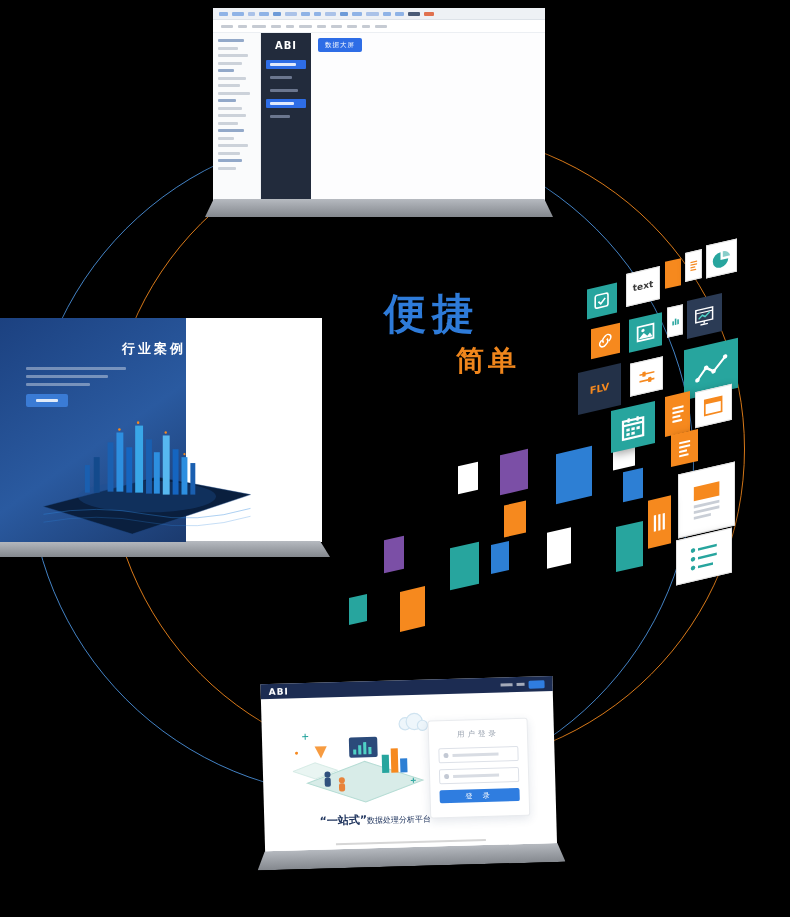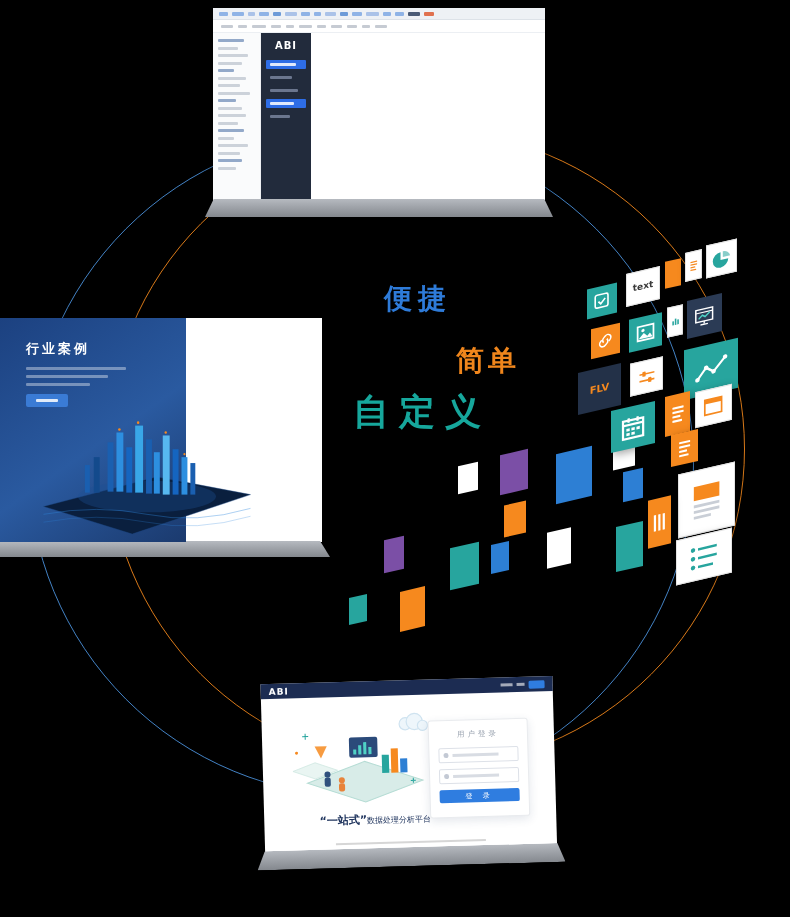--- a/index.html
+++ b/index.html
@@ -6,21 +6,21 @@
   #canvas { position:relative; width:790px; height:917px; background:#000; overflow:hidden;
             font-family:"DejaVu Sans","Liberation Sans",sans-serif; }
 
   
   .ring { position:absolute; border-radius:50%; z-index:1; }
   .ring-blue   { left:28px;  top:131px; width:664px; height:664px; border:1.5px solid rgba(74,144,217,.9); }
   .ring-orange { left:107px; top:130px; width:636px; height:636px; border:1.5px solid rgba(240,134,28,.9); }
 
   
   .word { position:absolute; z-index:3; font-weight:700; white-space:nowrap; }
-  .word-1 { left:384px; top:280px; font-size:28px; letter-spacing:6px; }
+  .word-1 { left:384px; top:286px; font-size:42px; letter-spacing:6px; }
   .word-2 { left:456px; top:342px; font-size:28px; letter-spacing:4px; }
   .word-3 { left:353px; top:388px; font-size:36px; letter-spacing:10px; }
 
   
   .sk { display:inline-block; height:3px; background:#c8cdd4; border-radius:1px; flex:0 0 auto; }
 
   
   .base { background:linear-gradient(180deg,#b6bac0 0%,#9a9ea4 55%,#84888e 100%); }
 
   
@@ -56,21 +56,21 @@
                 clip-path:polygon(2.5% 0,97.5% 0,100% 100%,0 100%); }
 
   
   .site-unit { position:absolute; left:0; top:318px; z-index:5; }
   .site-screen { width:322px; height:224px; position:relative; background:#fff;
                  box-shadow:0 4px 14px rgba(0,0,0,.55); overflow:hidden; }
   .site-panel { position:absolute; left:186px; top:0; bottom:0; right:0; background:#fff; z-index:1; }
   .site-hero  { position:absolute; left:0; top:0; bottom:0; width:186px; z-index:2;
                 background:linear-gradient(145deg,#1c4180 0%,#2a5aa0 55%,#1b3a6e 100%); }
   .site-brand { padding:14px 0 0 13px; font-size:7.5px; color:#dbe7f8; letter-spacing:1px; }
-  .site-heading { margin:22px 8px 0 26px; font-size:13px; font-weight:bold; color:#fff; letter-spacing:3px; }
+  .site-heading { margin:22px 0 0 26px; font-size:13px; font-weight:bold; color:#fff; letter-spacing:3px;text-align:right; }
   .site-lines { margin:9px 0 0 26px; }
   .site-lines .sk { display:block; height:3px; background:rgba(255,255,255,.38); margin-bottom:5px; }
   .site-cta { margin:8px 0 0 26px; width:42px; height:13px; background:#3a7bd5; border-radius:2px;
               display:flex; align-items:center; justify-content:center; }
   .skc { width:22px; height:3px; background:rgba(255,255,255,.85); border-radius:1px; }
   .city { position:absolute; left:38px; bottom:6px; width:218px; height:138px; overflow:visible; }
   .panel-heading { margin:58px 0 0 66px; color:#2e7bd9; font-size:8px; font-weight:bold; letter-spacing:1px; }
   .panel-lines { margin:8px 0 0 66px; }
   .panel-lines .sk { display:block; height:3px; background:#d5d9df; margin-bottom:6px; }
   .panel-btn { margin:6px 0 0 66px; width:32px; height:11px; background:#3a7bd5; border-radius:2px;
@@ -119,21 +119,20 @@
 </head>
 <body>
 
 <div id="canvas">
 
   <div class="ring ring-blue"></div>
   <div class="ring ring-orange"></div>
 
   <div class="word word-1" style="color: rgb(46, 123, 217);">便捷</div>
   <div class="word word-2" style="color: rgb(240, 134, 28);">简单</div>
-  <div class="word word-3" style="color: rgb(22, 167, 156);">自定义</div>
 
   <div class="admin-unit">
     <div class="admin-screen">
       <div class="admin-menubar">
           <i class="sk" style="width: 9px;"></i>
           <i class="sk" style="width: 12px;"></i>
           <i class="sk" style="width: 7px;"></i>
           <i class="sk" style="width: 10px;"></i>
           <i class="sk" style="width: 8px;"></i>
           <i class="sk" style="width: 12px;"></i>
@@ -192,20 +191,23 @@
             </div>
           <div class="nav-item">
               <i class="sk" style="width:28px"></i>
             </div>
           <div class="nav-item active">
               <i class="sk" style="width:24px"></i>
             </div>
           <div class="nav-item">
               <i class="sk" style="width:20px"></i>
             </div>
+        </div>
+        <div class="admin-content">
+          <span class="admin-tab">数据大屏</span>
         </div>
       </div>
     </div>
     <div class="base base-admin"></div>
   </div>
 
   <div class="site-unit">
     <div class="site-screen">
       <div class="site-hero">
         <div class="site-heading">行业案例</div>

